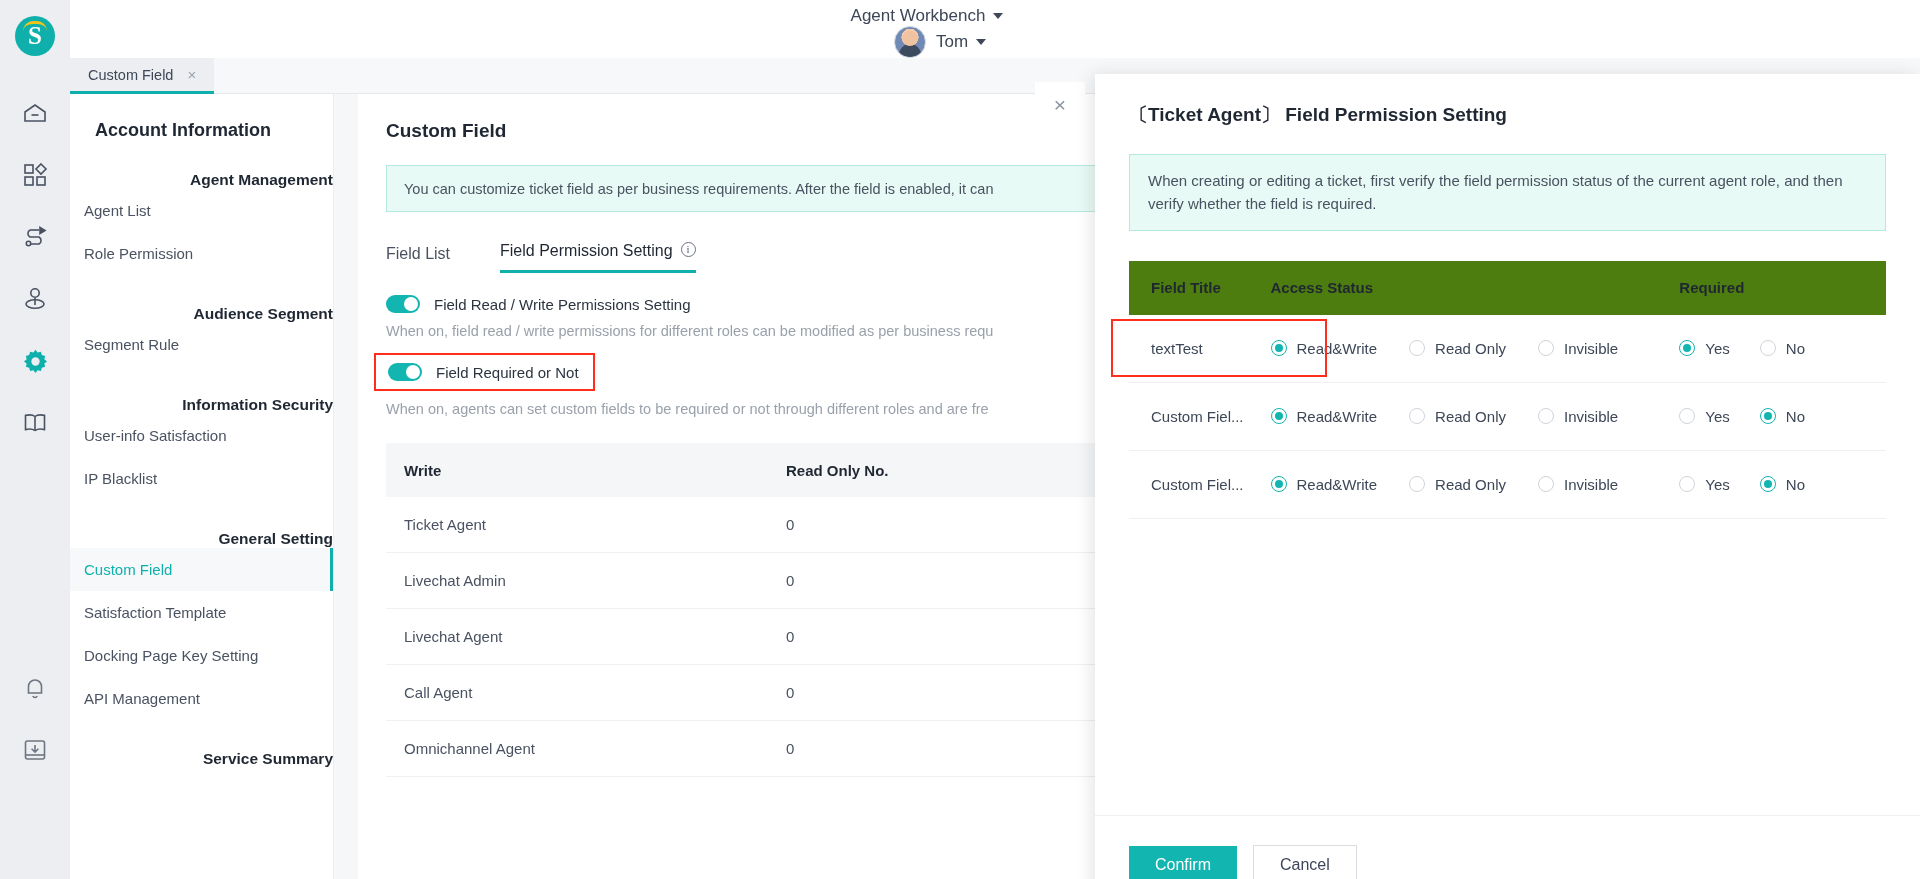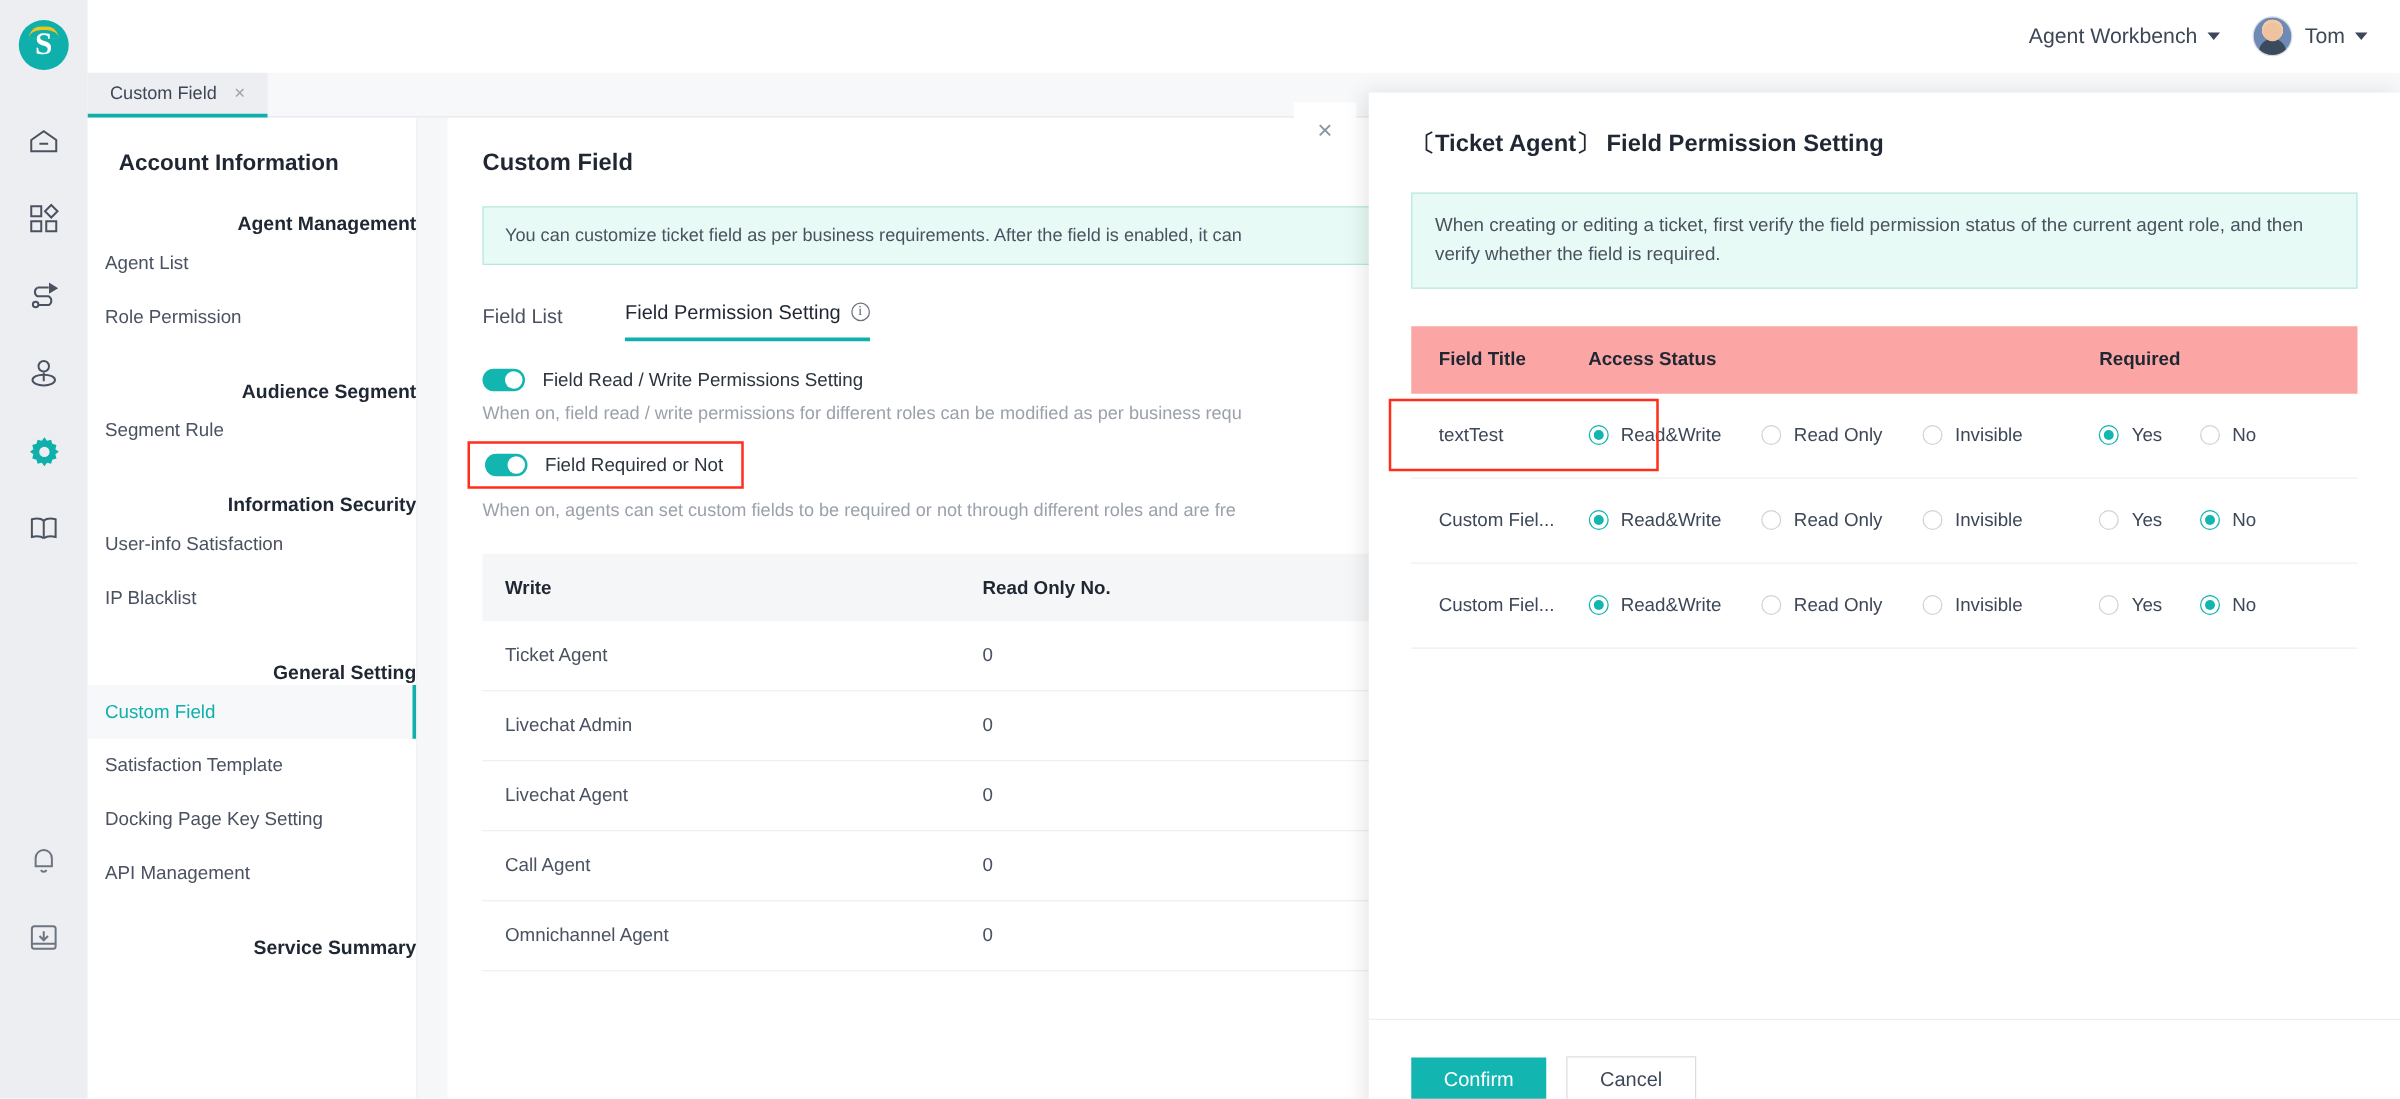--- a/index.html
+++ b/index.html
@@ -8,21 +8,21 @@
     font-family: "Liberation Sans", sans-serif;
     background: #ffffff;
     overflow: hidden;
   }
   body { position: relative; }
 
   
   .topbar {
     position: absolute; top:0; left:0; width:1920px; height:58px;
     background:#ffffff; display:flex; align-items:center; justify-content:flex-end;
-    padding-right:26px; z-index: 5;
+    padding-right:40px; z-index: 5; flex-direction: column;
   }
   .workbench {
     font-size:17px; color:#3d4757; margin-right:26px; display:flex; align-items:center; cursor:pointer;
   }
   .caret { margin-left:8px; border-left:5px solid transparent; border-right:5px solid transparent;
            border-top:6px solid #3d4757; display:inline-block; }
   .user { display:flex; align-items:center; cursor:pointer; }
   .avatar {
     width:32px; height:32px; border-radius:50%; margin-right:10px;
     background: radial-gradient(circle at 50% 34%, #f3c9a8 0 34%, transparent 35%),
@@ -158,21 +158,21 @@
     display:flex; flex-direction:column;
   }
   .drawer-head { padding:28px 34px 0 34px; }
   .drawer-title { font-size:19px; color:#1f2733; font-weight:bold; }
   .drawer-notice {
     margin:26px 34px 0 34px; background:#e8faf5; border:1px solid #b6e9de;
     padding:14px 18px; font-size:15px; color:#4a5261; line-height:1.55;
   }
   .dtable { margin:30px 34px 0 34px; }
   .dt-head {
-    height:54px; background:#fca5a5; display:flex; align-items:center;
+    height:54px; background:#4d7c0f; display:flex; align-items:center;
     font-size:15px; font-weight:bold; color:#1f2733;
   }
   .dt-row {
     height:68px; display:flex; align-items:center; border-bottom:1px solid #eef0f2;
     font-size:15px; color:#3d4757; position:relative;
   }
   .d-title { width:155px; padding-left:22px; }
   .d-access{ width:455px; display:flex; align-items:center; }
   .d-req   { width:230px; display:flex; align-items:center; }
   .radio {

